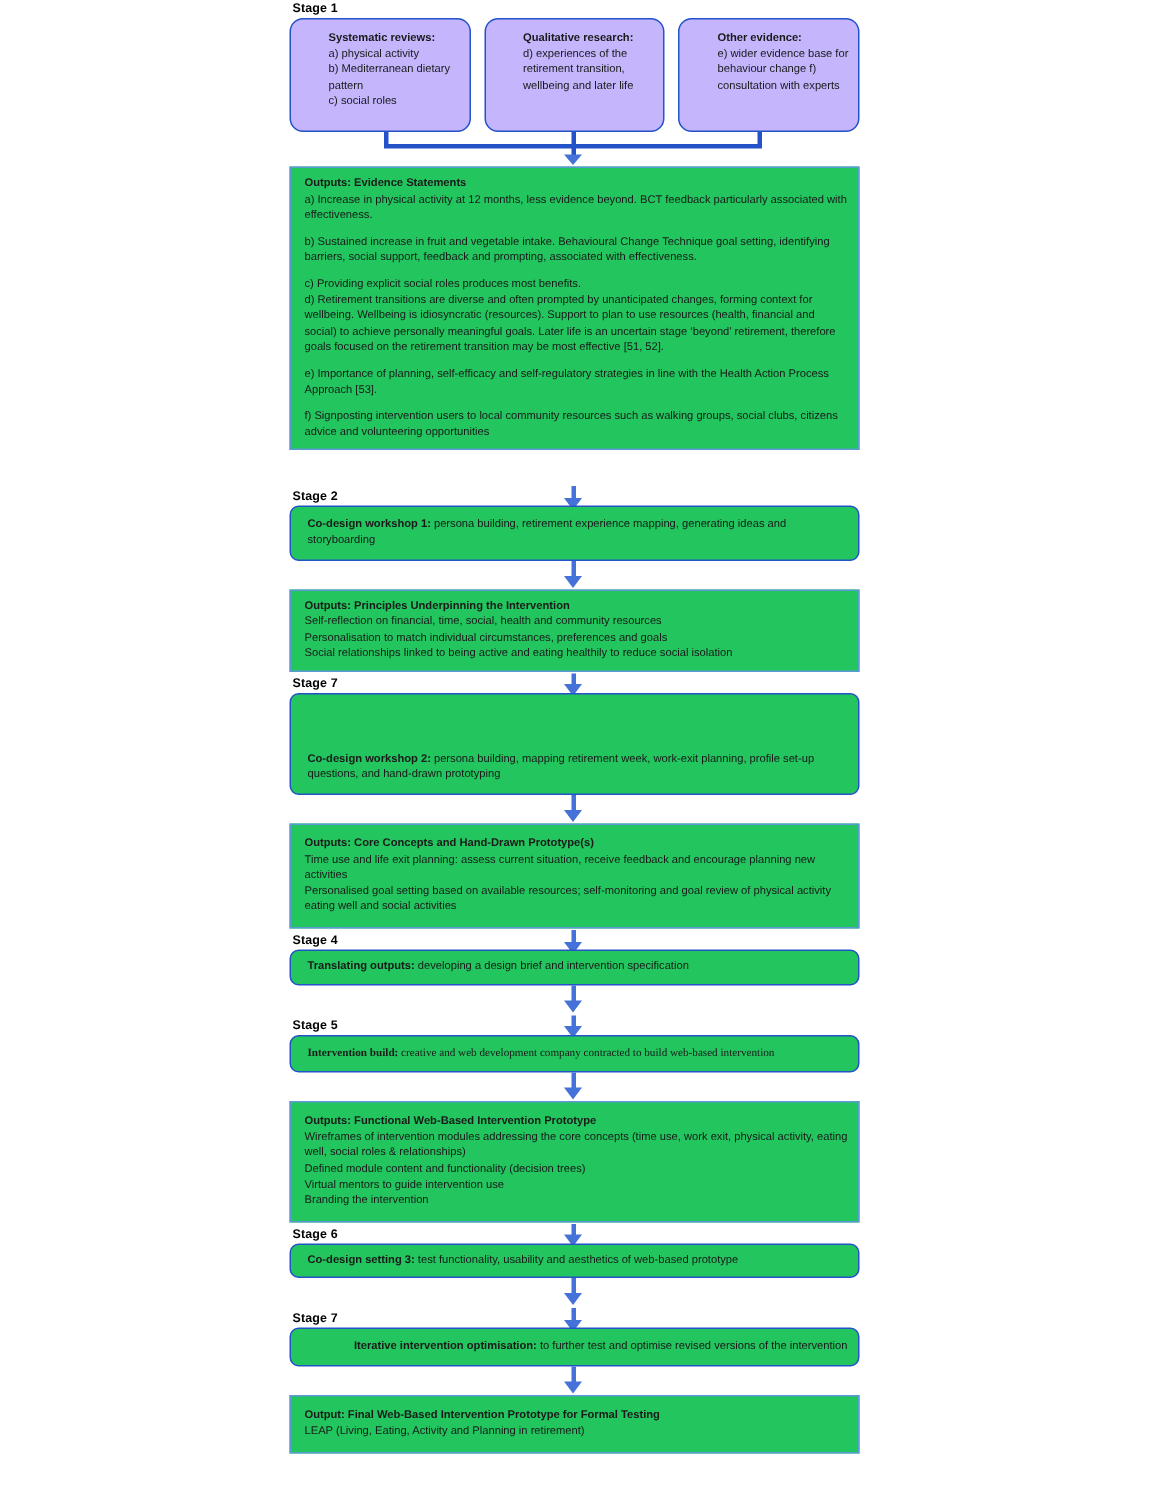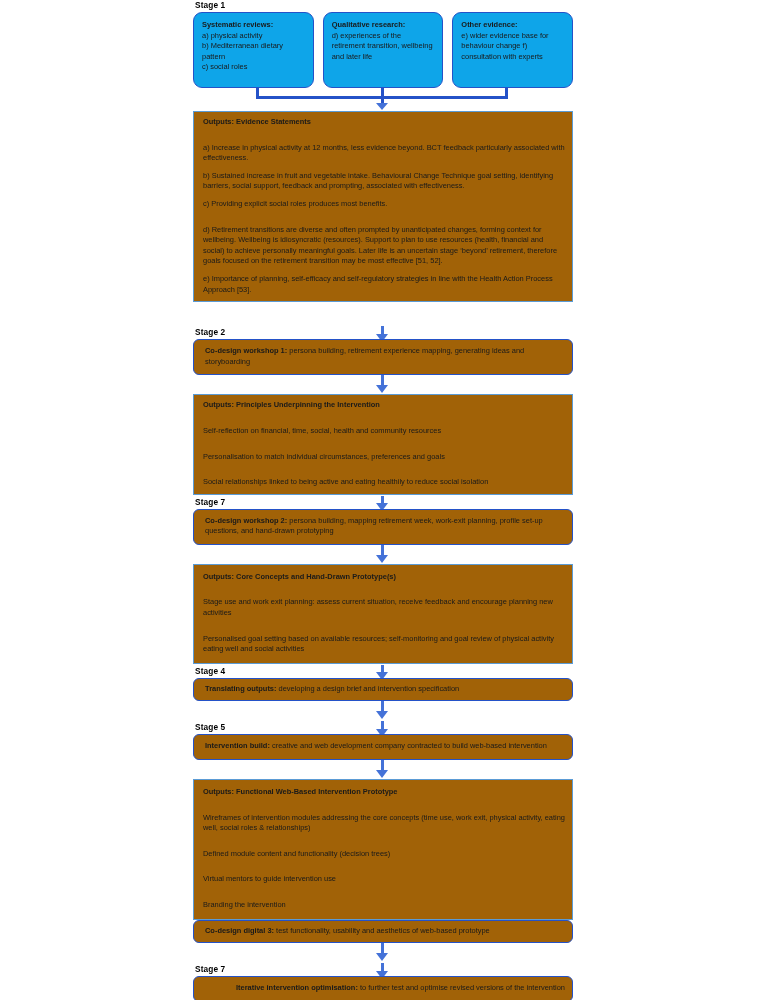--- a/index.html
+++ b/index.html
@@ -29,55 +29,55 @@
     font-size: 8.3px;
     font-weight: bold;
     color: #000000;
     line-height: 11px;
     padding: 0 0 1px 2px;
     letter-spacing: .1px;
   }
 
   
   .box {
-    background: #a16207;
+    background: #22c55e;
     position: relative;
   }
   .box-output {
     border: 1px solid #5b9bd5;
     border-radius: 0;
   }
   .box-process {
     border: 1.6px solid #2452c8;
     border-radius: 6px;
   }
   .box-inner {
     padding: 5px 7px 6px 9px;
     font-size: 7.45px;
     line-height: 10.6px;
     color: #1a1a1a;
   }
   .box-inner p { margin: 0; }
-  .box-inner p + p { margin-top: 15px; }
+  .box-inner p + p { margin-top: 0px; }
   .box-inner p.gap { margin-top: 7px; }
   b { font-weight: bold; }
 
   
   .toprow {
     display: flex;
     gap: 9px;
     width: 380px;
   }
   .topbox {
     border: 1.6px solid #2452c8;
     border-radius: 9px;
-    background: #0ea5e9;
+    background: #c4b5fd;
     width: 126px;
     min-height: 76px;
-    padding: 7px 6px 6px 8px;
+    padding: 7px 6px 6px 25px;
     font-size: 7.45px;
     line-height: 10.6px;
   }
   .topbox .hd { font-weight: bold; display: block; }
 
   
   .merge {
     position: relative;
     height: 23px;
     width: 380px;
@@ -166,20 +166,21 @@
     </div>
 
     <div class="box box-output">
       <div class="box-inner">
         <p><b>Outputs: Evidence Statements</b></p>
         <p>a) Increase in physical activity at 12 months, less evidence beyond. BCT feedback particularly associated with effectiveness.</p>
         <p class="gap">b) Sustained increase in fruit and vegetable intake.  Behavioural Change Technique goal setting, identifying barriers, social support, feedback and prompting, associated with effectiveness.</p>
         <p class="gap">c) Providing explicit social roles produces most benefits.</p>
         <p>d) Retirement transitions are diverse and often prompted by unanticipated changes, forming context for wellbeing. Wellbeing is idiosyncratic (resources). Support to plan to use resources (health, financial and social) to achieve personally meaningful goals. Later life is an uncertain stage ‘beyond’ retirement, therefore goals focused on the retirement transition may be most effective [51, 52].</p>
         <p class="gap">e) Importance of planning, self-efficacy and self-regulatory strategies in line with the Health Action Process Approach [53].</p>
+        <p class="gap">f) Signposting intervention users to local community resources such as walking groups, social clubs, citizens advice and volunteering opportunities</p>
       </div>
     </div>
 
     <div style="position:relative;">
       <div class="stage-label" style="padding-top:2px;margin-top:23px;">Stage 2</div>
       <div class="arrow" style="position:absolute; top:1px; left:0; height:16px;">
         <div class="shaft" style="height:9px;"></div>
         <div class="head" style="top:7.5px;"></div>
       </div>
     </div>
@@ -206,34 +207,34 @@
 
     <div style="position:relative;">
       <div class="stage-label" style="padding-top:2px;">Stage 7</div>
       <div class="arrow" style="position:absolute; top:1px; left:0; height:16px;">
         <div class="shaft" style="height:9px;"></div>
         <div class="head" style="top:7.5px;"></div>
       </div>
     </div>
 
     <div class="box box-process">
-      <div class="box-inner" style="padding:6px 7px 7px 11px;">
+      <div class="box-inner" style="padding:6px 7px 7px 11px;margin-top:32px;">
         <p><b>Co-design workshop 2:</b><span> persona building, mapping retirement week, work-exit planning, profile set-up questions, and hand-drawn prototyping</span></p>
       </div>
     </div>
 
     <div class="arrow">
       <div class="shaft"></div>
       <div class="head"></div>
     </div>
 
     <div class="box box-output">
       <div class="box-inner" style="padding:7px 7px 8px 9px;">
         <p><b>Outputs: Core Concepts and Hand-Drawn Prototype(s)</b></p>
-        <p>Stage use and work exit planning: assess current situation, receive feedback and encourage planning new activities</p>
+        <p>Time use and life exit planning: assess current situation, receive feedback and encourage planning new activities</p>
         <p>Personalised goal setting based on available resources; self-monitoring and goal review of physical activity eating well and social activities</p>
       </div>
     </div>
 
     <div style="position:relative;">
       <div class="stage-label" style="padding-top:2px;">Stage 4</div>
       <div class="arrow" style="position:absolute; top:1px; left:0; height:16px;">
         <div class="shaft" style="height:9px;"></div>
         <div class="head" style="top:7.5px;"></div>
       </div>
@@ -253,44 +254,51 @@
 
     <div style="position:relative;">
       <div class="stage-label" style="padding-top:2px;">Stage 5</div>
       <div class="arrow" style="position:absolute; top:1px; left:0; height:16px;">
         <div class="shaft" style="height:9px;"></div>
         <div class="head" style="top:7.5px;"></div>
       </div>
     </div>
 
     <div class="box box-process">
-      <div class="box-inner" style="padding:6px 7px 7px 11px;">
+      <div class="box-inner" style="padding:6px 7px 7px 11px;font-family:Liberation Serif, serif;">
         <p><b>Intervention build:</b><span> creative and web development company contracted to build web-based intervention</span></p>
       </div>
     </div>
 
     <div class="arrow">
       <div class="shaft"></div>
       <div class="head"></div>
     </div>
 
     <div class="box box-output">
       <div class="box-inner" style="padding:7px 7px 8px 9px;">
         <p><b>Outputs: Functional Web-Based Intervention Prototype</b></p>
         <p>Wireframes of intervention modules addressing the core concepts (time use, work exit, physical activity, eating well, social roles &amp; relationships)</p>
         <p>Defined module content and functionality (decision trees)</p>
         <p>Virtual mentors to guide intervention use</p>
         <p>Branding the intervention</p>
       </div>
     </div>
 
+    <div style="position:relative;">
+      <div class="stage-label" style="padding-top:2px;">Stage 6</div>
+      <div class="arrow" style="position:absolute; top:1px; left:0; height:16px;">
+        <div class="shaft" style="height:9px;"></div>
+        <div class="head" style="top:7.5px;"></div>
+      </div>
+    </div>
 
     <div class="box box-process">
       <div class="box-inner" style="padding:5px 7px 6px 11px;">
-        <p><b>Co-design digital 3:</b><span> test functionality, usability and aesthetics of web-based prototype</span></p>
+        <p><b>Co-design setting 3:</b><span> test functionality, usability and aesthetics of web-based prototype</span></p>
       </div>
     </div>
 
     <div class="arrow">
       <div class="shaft"></div>
       <div class="head"></div>
     </div>
 
 
     <div style="position:relative;">

